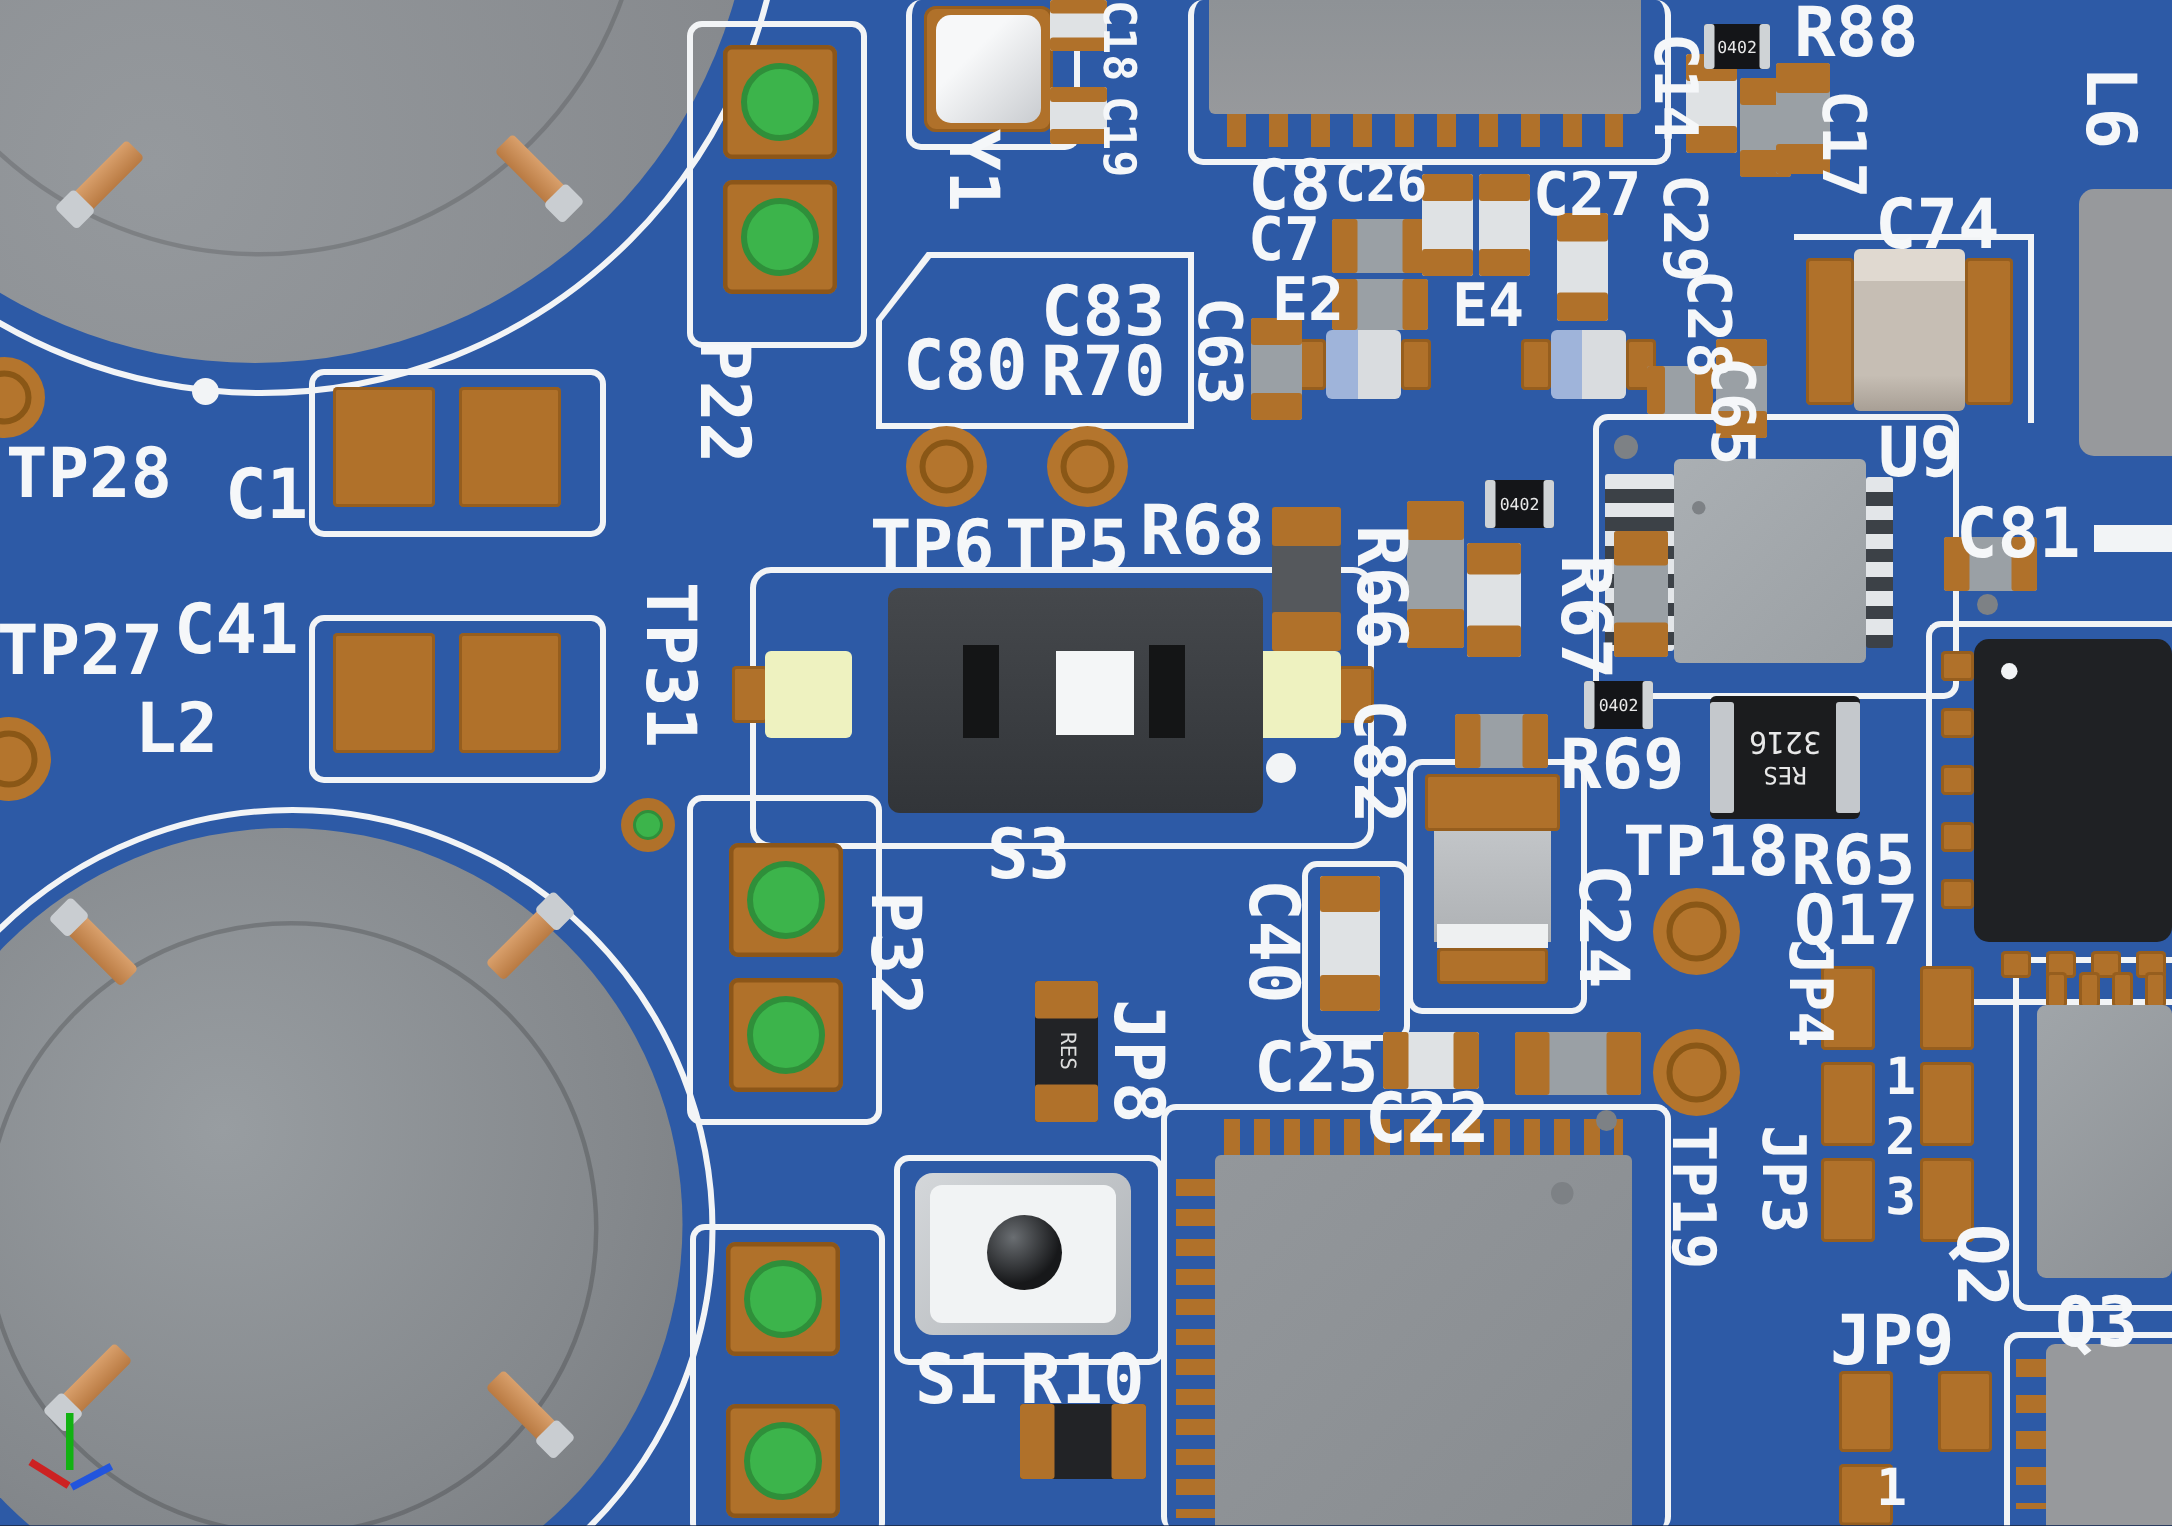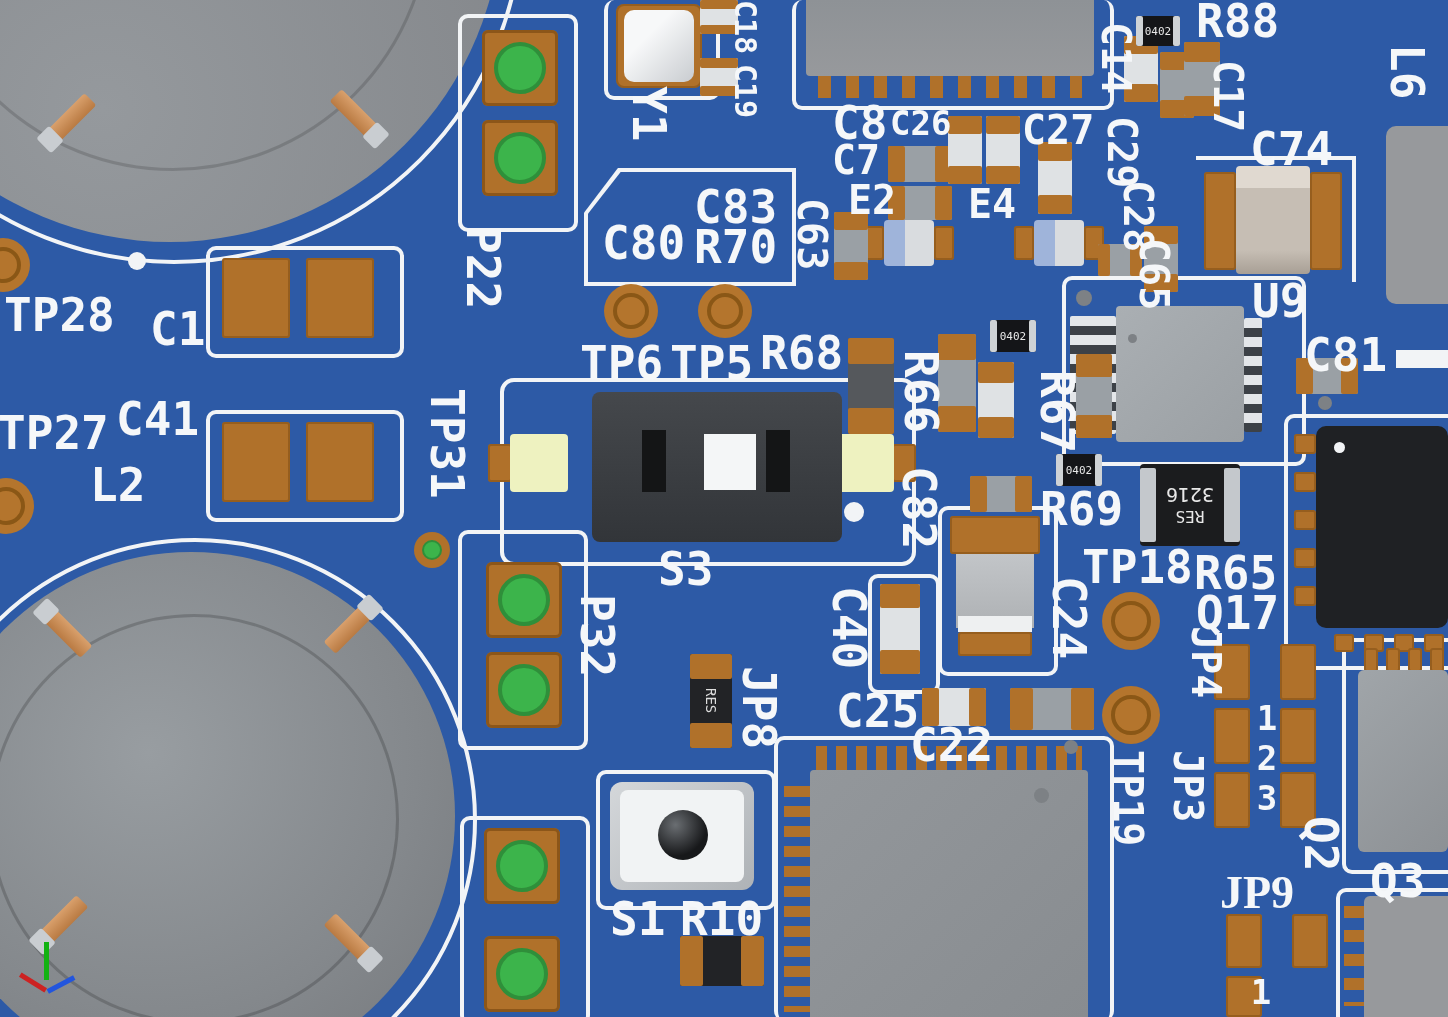--- a/index.html
+++ b/index.html
@@ -391,17 +391,17 @@
   <div class="lbl v" style="left:826px;top:586px;">C40</div>
   <div class="lbl" style="left:836px;top:688px;">C25</div>
   <div class="lbl" style="left:910px;top:722px;">C22</div>
   <div class="lbl v" style="left:736px;top:666px;">JP8</div>
   <div class="lbl" style="left:610px;top:896px;">S1</div>
   <div class="lbl" style="left:680px;top:896px;">R10</div>
   <div class="lbl v md" style="left:1186px;top:626px;">JP4</div>
   <div class="lbl v md" style="left:1168px;top:750px;">JP3</div>
   <div class="lbl v up sm" style="left:1250px;top:698px;">123</div>
   <div class="lbl v" style="left:1298px;top:816px;">Q2</div>
-  <div class="lbl" style="left:1220px;top:870px;font-family:Liberation Serif, serif;">JP9</div>
+  <div class="lbl" style="left:1220px;top:870px;">JP9</div>
   <div class="lbl v up sm" style="left:1244px;top:972px;">123</div>
   <div class="lbl" style="left:1370px;top:858px;">Q3</div>
 
 </div>
 
 </body></html>

